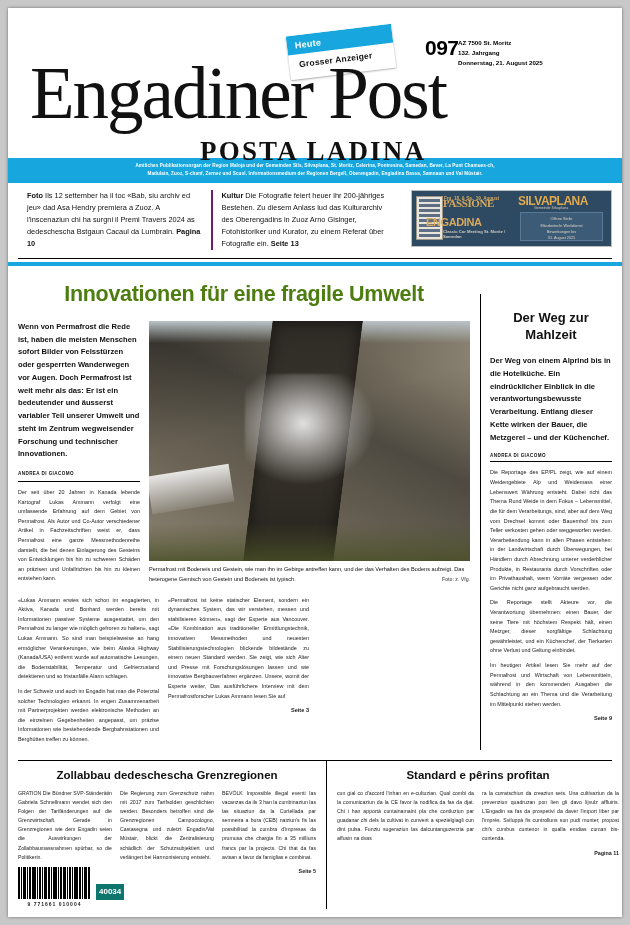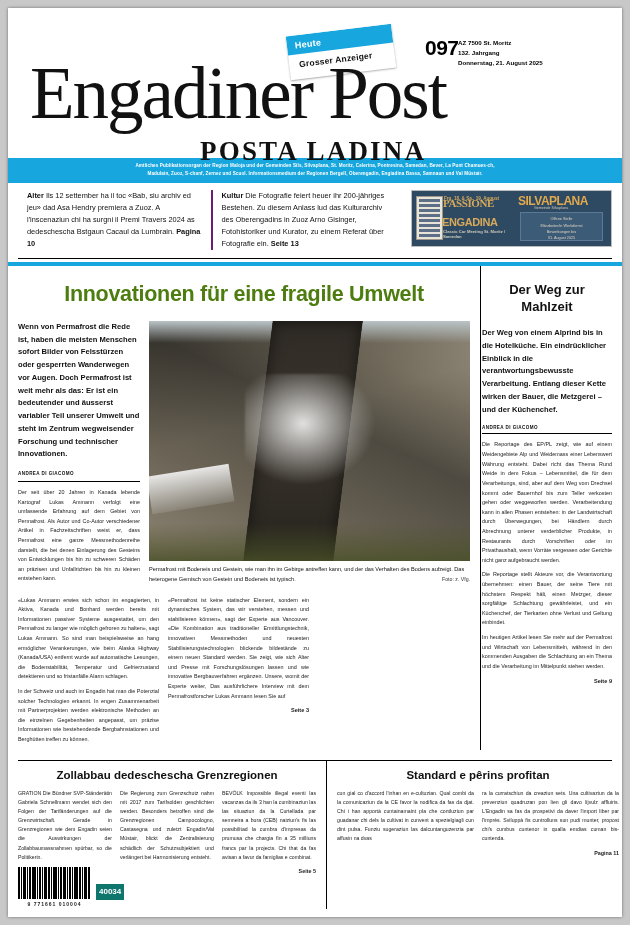--- a/index.html
+++ b/index.html
@@ -91,21 +91,21 @@
   .ad-pass .date{
     position:absolute;left:32px;top:5px;color:#d8a95a;
     font-family:"Liberation Sans",sans-serif;font-size:4.6px;font-weight:bold;
   }
   .ad-pass .t1l{
     position:absolute;left:31px;top:6px;color:#d8a95a;
     font-family:Liberation Serif, serif;font-size:11px;
     font-weight:bold;letter-spacing:-.4px;
   }
   .ad-pass .t2l{
-    position:absolute;left:30px;top:25px;color:#d8a95a;
+    position:absolute;left:14px;top:25px;color:#d8a95a;
     font-family:"Liberation Sans",sans-serif;font-size:11px;
     font-weight:bold;letter-spacing:-.4px;
   }
   .ad-pass .t3l{
     position:absolute;left:31px;top:38px;color:#cfc8bb;
     font-family:"Liberation Sans",sans-serif;font-size:4.2px;font-weight:bold;
   }
   .ad-silva{
     width:99px;background:#2e4a63;position:relative;overflow:hidden;
   }
@@ -124,21 +124,21 @@
     color:#ddd3c2;font-family:"Liberation Sans",sans-serif;
     font-size:3.8px;line-height:1.7;text-align:center;padding-top:3px;
   }
   
   .hr-thin{height:1px;background:#000;margin:2px 10px 0;}
   .hr-blue{height:4px;background:#17a6dd;margin:3px 0 0;}
   
   .main{display:flex;padding:0 10px;}
   .col-left{width:452px;padding-right:10px;}
   .col-right{
-    width:132px;border-left:1px solid #000;padding-left:1px;
+    width:132px;border-left:1px solid #000;padding-left:9px;margin-top:28px;
   }
   .headline{
     font-family:"Liberation Sans",sans-serif;font-weight:bold;
     font-size:21.5px;color:#4d7c0f;text-align:center;
     margin:16px 0 14px;letter-spacing:-.3px;
   }
   .headline-r{
     font-family:"Liberation Sans",sans-serif;font-weight:bold;
     font-size:13px;color:#111;text-align:center;
     margin:16px 0 12px;line-height:1.28;
@@ -271,21 +271,21 @@
   </div>
 
   <div class="pubbar">
     <div>Amtliches Publikationsorgan der Region Maloja und der Gemeinden Sils, Silvaplana, St. Moritz, Celerina, Pontresina, Samedan, Bever, La Punt Chamues-ch,</div>
     <div>Madulain, Zuoz, S-chanf, Zernez und Scuol. Informationsmedium der Regionen Bergell, Oberengadin, Engiadina Bassa, Samnaun und Val Müstair.</div>
   </div>
 
   <div class="teasers">
 
     <div class="teaser t1">
-      <b>Alter</b>
+      <b>Foto</b>
       <span>Ils 12 settember ha il toc «Bab, siu archiv ed jeu» dad Asa Hendry premiera a Zuoz. A l'inscenaziun chi ha surgni il Premi Travers 2024 as dedeschescha</span>
       <span>Bstgaun Cacaul da Lumbrain.</span>
       <b>Pagina 10</b>
     </div>
 
     <div class="teaser t2">
       <b>Kultur</b>
       <span>Die Fotografie feiert heuer ihr 200-jähriges Bestehen. Zu diesem Anlass lud das Kulturarchiv des Oberengadins in Zuoz Arno Gisinger, Fotohistoriker und Kurator, zu einem Referat über Fotografie ein.</span>
       <b>Seite 13</b>
     </div>

